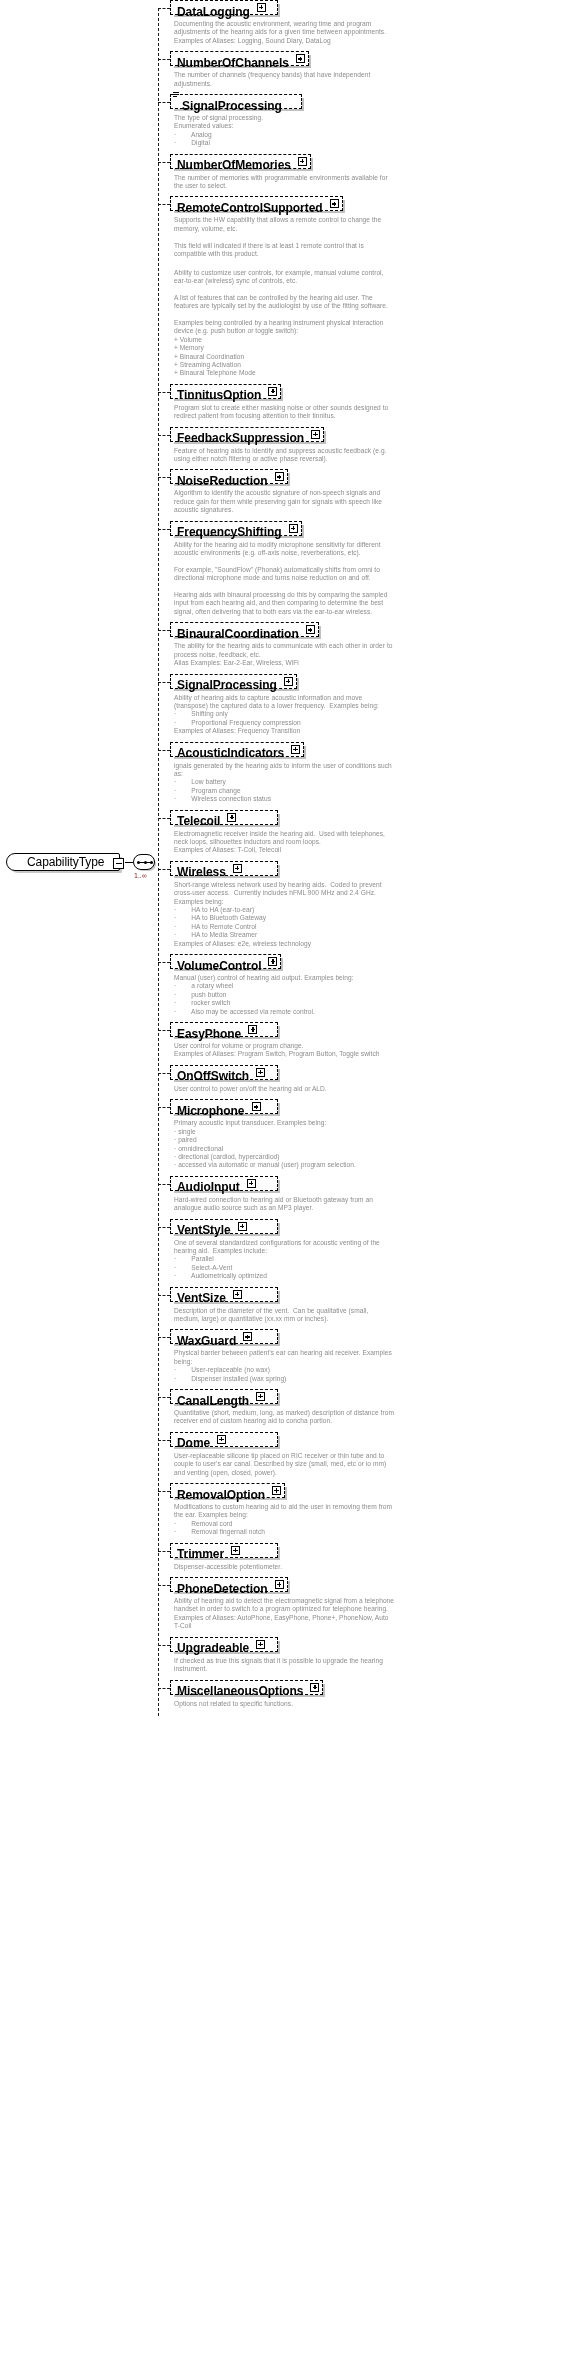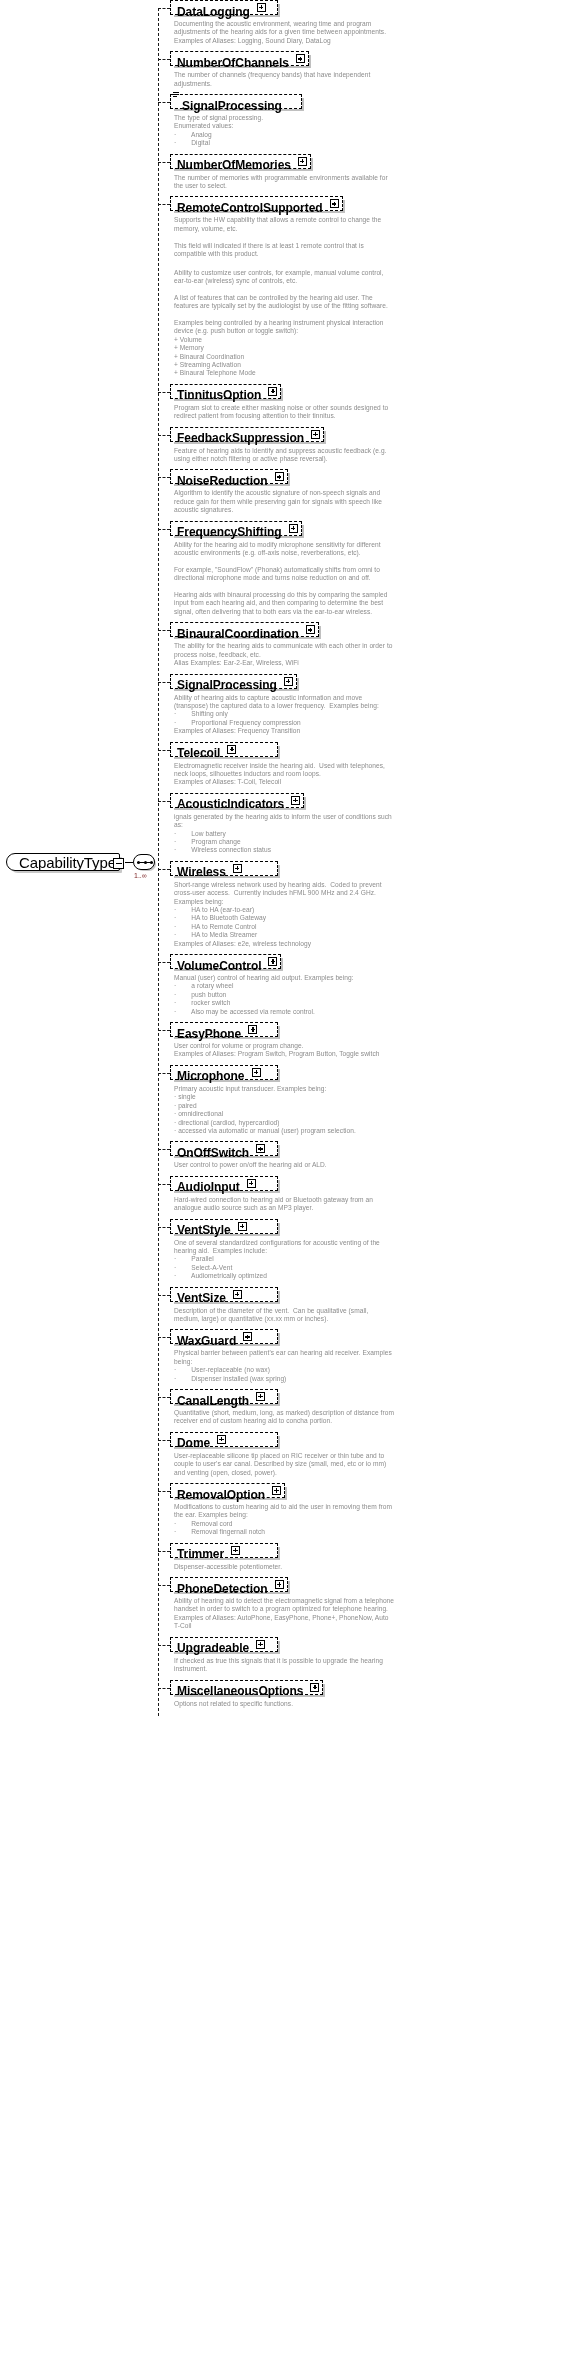--- a/index.html
+++ b/index.html
@@ -20,22 +20,22 @@
   .type-box {
     position:relative;
     width:114px; height:18px;
     border:1px solid #000;
     border-radius:9px 2px 2px 9px;
     background:#fff;
     box-shadow:3px 3px 0 -1px #c8c8c8;
     display:flex; align-items:center;
   }
   .type-box .label {
-    font-size:15px; color:#000;
-    padding-left:12px; white-space:nowrap;
+    font-size:12px; color:#000;
+    padding-left:20px; white-space:nowrap;
     letter-spacing:-0.1px;
   }
   .minus-box {
     position:absolute; right:-5px; top:4px;
     width:11px; height:11px;
     border:1.4px solid #000; background:#fff;
     display:flex; align-items:center; justify-content:center;
   }
   .minus-box::before {
     content:""; width:6px; height:1.4px; background:#000;
@@ -335,41 +335,41 @@
       <div class="doc">Ability of hearing aids to capture acoustic information and move
 (transpose) the captured data to a lower frequency.  Examples being:
 ·        Shifting only
 ·        Proportional Frequency compression
 Examples of Aliases: Frequency Transition</div>
     </div>
     <div class="elem">
       <div class="elem-row">
         <span class="stub"></span>
         <div class="node-box">
-          <span class="name">Telecoil</span>
-          <span class="plus-box"></span>
-        </div>
-      </div>
-      <div class="doc">Electromagnetic receiver inside the hearing aid.  Used with telephones,
-neck loops, silhouettes inductors and room loops.
-Examples of Aliases: T-Coil, Telecoil</div>
-    </div>
-    <div class="elem">
-      <div class="elem-row">
-        <span class="stub"></span>
-        <div class="node-box">
           <span class="name">AcousticIndicators</span>
           <span class="plus-box"></span>
         </div>
       </div>
       <div class="doc">ignals generated by the hearing aids to inform the user of conditions such
 as:
 ·        Low battery
 ·        Program change
 ·        Wireless connection status</div>
+    </div>
+    <div class="elem">
+      <div class="elem-row">
+        <span class="stub"></span>
+        <div class="node-box">
+          <span class="name">Telecoil</span>
+          <span class="plus-box"></span>
+        </div>
+      </div>
+      <div class="doc">Electromagnetic receiver inside the hearing aid.  Used with telephones,
+neck loops, silhouettes inductors and room loops.
+Examples of Aliases: T-Coil, Telecoil</div>
     </div>
     <div class="elem">
       <div class="elem-row">
         <span class="stub"></span>
         <div class="node-box">
           <span class="name">Wireless</span>
           <span class="plus-box"></span>
         </div>
       </div>
       <div class="doc">Short-range wireless network used by hearing aids.  Coded to prevent
@@ -403,45 +403,45 @@
           <span class="plus-box"></span>
         </div>
       </div>
       <div class="doc">User control for volume or program change.
 Examples of Aliases: Program Switch, Program Button, Toggle switch</div>
     </div>
     <div class="elem">
       <div class="elem-row">
         <span class="stub"></span>
         <div class="node-box">
+          <span class="name">OnOffSwitch</span>
+          <span class="plus-box"></span>
+        </div>
+      </div>
+      <div class="doc">User control to power on/off the hearing aid or ALD.</div>
+    </div>
+    <div class="elem">
+      <div class="elem-row">
+        <span class="stub"></span>
+        <div class="node-box">
           <span class="name">Microphone</span>
           <span class="plus-box"></span>
         </div>
       </div>
       <div class="doc">Primary acoustic input transducer. Examples being:
 · single
 · paired
 · omnidirectional
 · directional (cardiod, hypercardiod)
 · accessed via automatic or manual (user) program selection.</div>
     </div>
     <div class="elem">
       <div class="elem-row">
         <span class="stub"></span>
         <div class="node-box">
-          <span class="name">OnOffSwitch</span>
-          <span class="plus-box"></span>
-        </div>
-      </div>
-      <div class="doc">User control to power on/off the hearing aid or ALD.</div>
-    </div>
-    <div class="elem">
-      <div class="elem-row">
-        <span class="stub"></span>
-        <div class="node-box">
           <span class="name">AudioInput</span>
           <span class="plus-box"></span>
         </div>
       </div>
       <div class="doc">Hard-wired connection to hearing aid or Bluetooth gateway from an
 analogue audio source such as an MP3 player.</div>
     </div>
     <div class="elem">
       <div class="elem-row">
         <span class="stub"></span>

